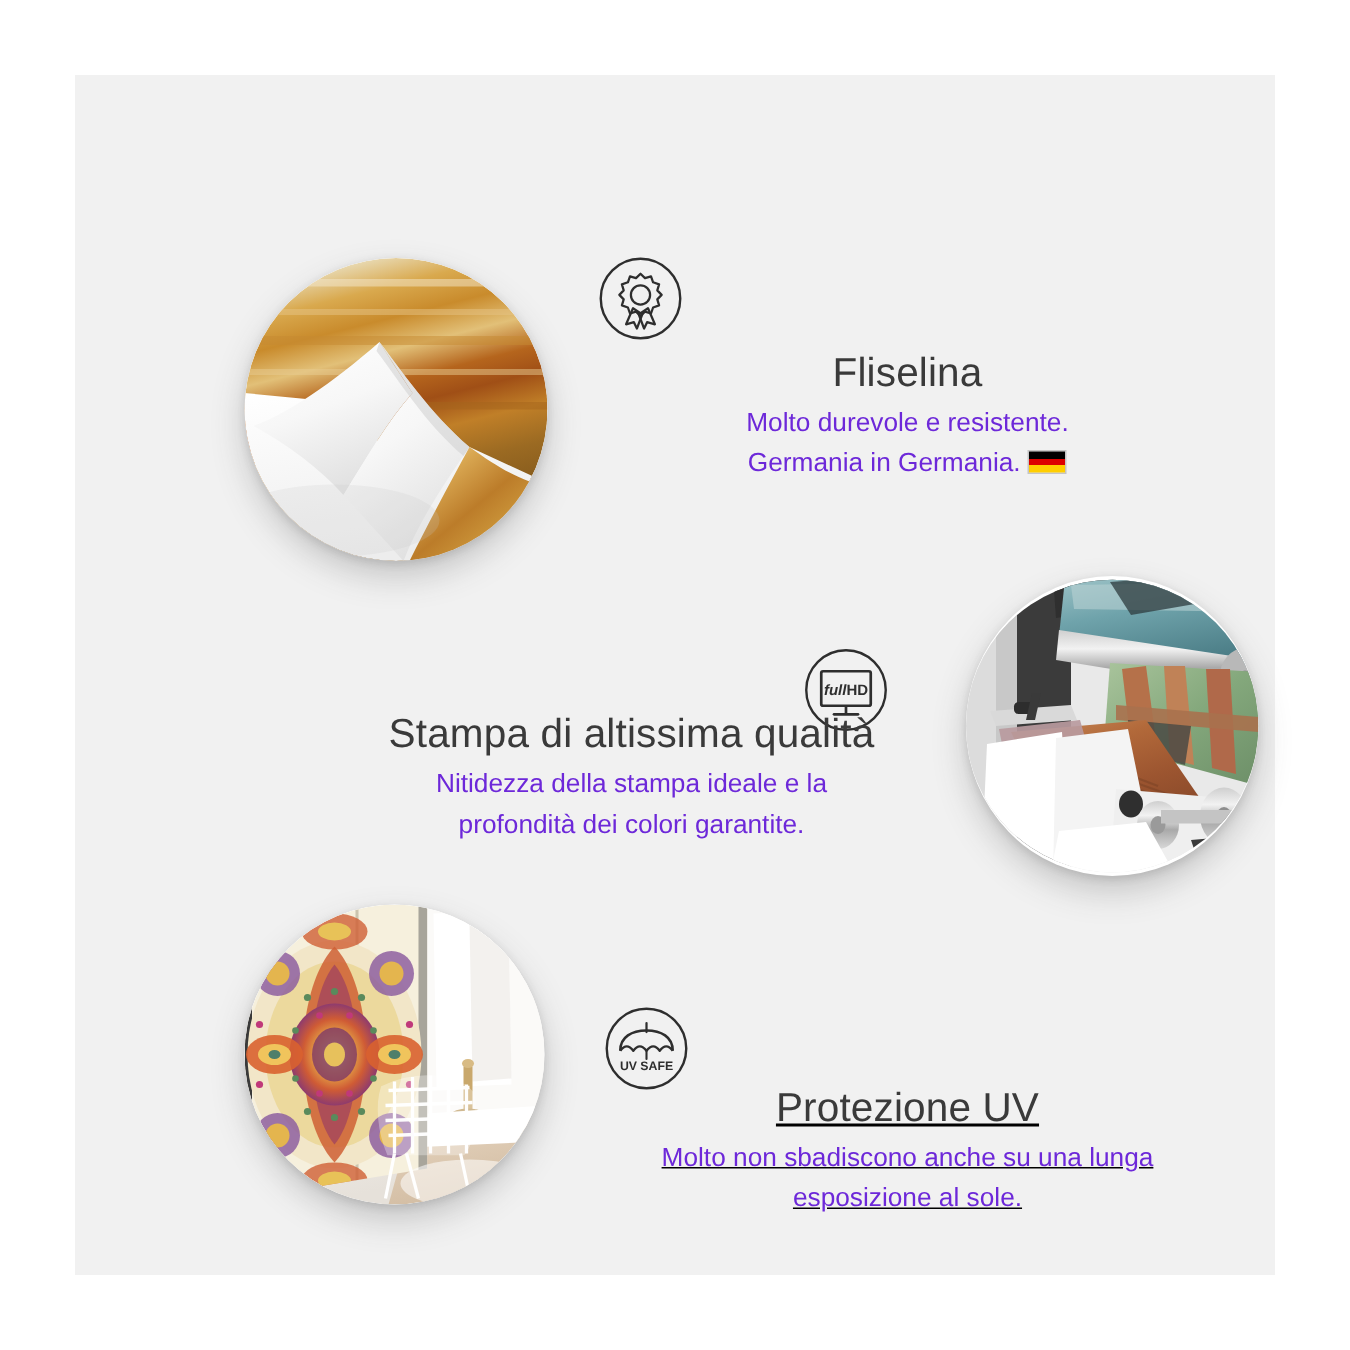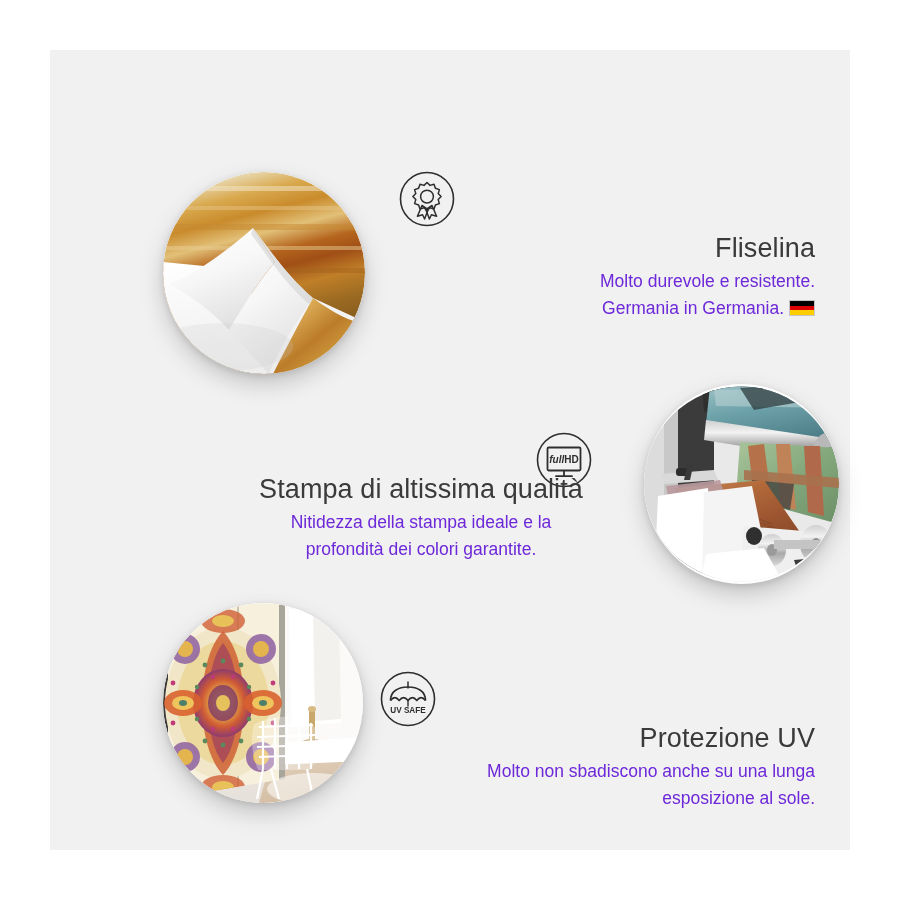--- a/index.html
+++ b/index.html
@@ -71,30 +71,30 @@
   .flag .b { background: #000000; }
   .flag .r { background: #DD0000; }
   .flag .g { background: #FFCE00; }
 
   .badge-icon { position: absolute; }
   .badge-icon svg { display: block; }
 
   
   #feat-fliselina .photo-wrap { left: 113px; top: 122px; width: 202px; height: 202px; }
   #feat-fliselina .badge-icon { left: 348px; top: 120px; }
-  #feat-fliselina .text-col   { left: 345px; top: 183px; width: 420px; text-align: right; }
+  #feat-fliselina .text-col   { left: 345px; top: 183px; width: 420px; text-align: center; }
 
   #feat-quality .photo-wrap { left: 594px; top: 334px; width: 195px; height: 200px; }
   #feat-quality .badge-icon { left: 485px; top: 381px; }
   #feat-quality .text-col   { left: 190px; top: 424px; width: 362px; text-align: center; }
   #feat-quality .body { text-align: center; }
 
   #feat-uv .photo-wrap { left: 113px; top: 553px; width: 200px; height: 200px; }
-  #feat-uv .badge-icon { left: 329px; top: 620px; }
-  #feat-uv .text-col   { left: 345px; top: 673px; width: 420px; text-align: right; }
+  #feat-uv .badge-icon { left: 352px; top: 620px; }
+  #feat-uv .text-col   { left: 345px; top: 673px; width: 420px; text-align: center; text-decoration: underline; }
 </style>
 </head>
 <body>
 
 <div class="page">
   <div class="panel">
 
     <div class="feature" id="feat-fliselina">
 
       <div class="photo-wrap">

